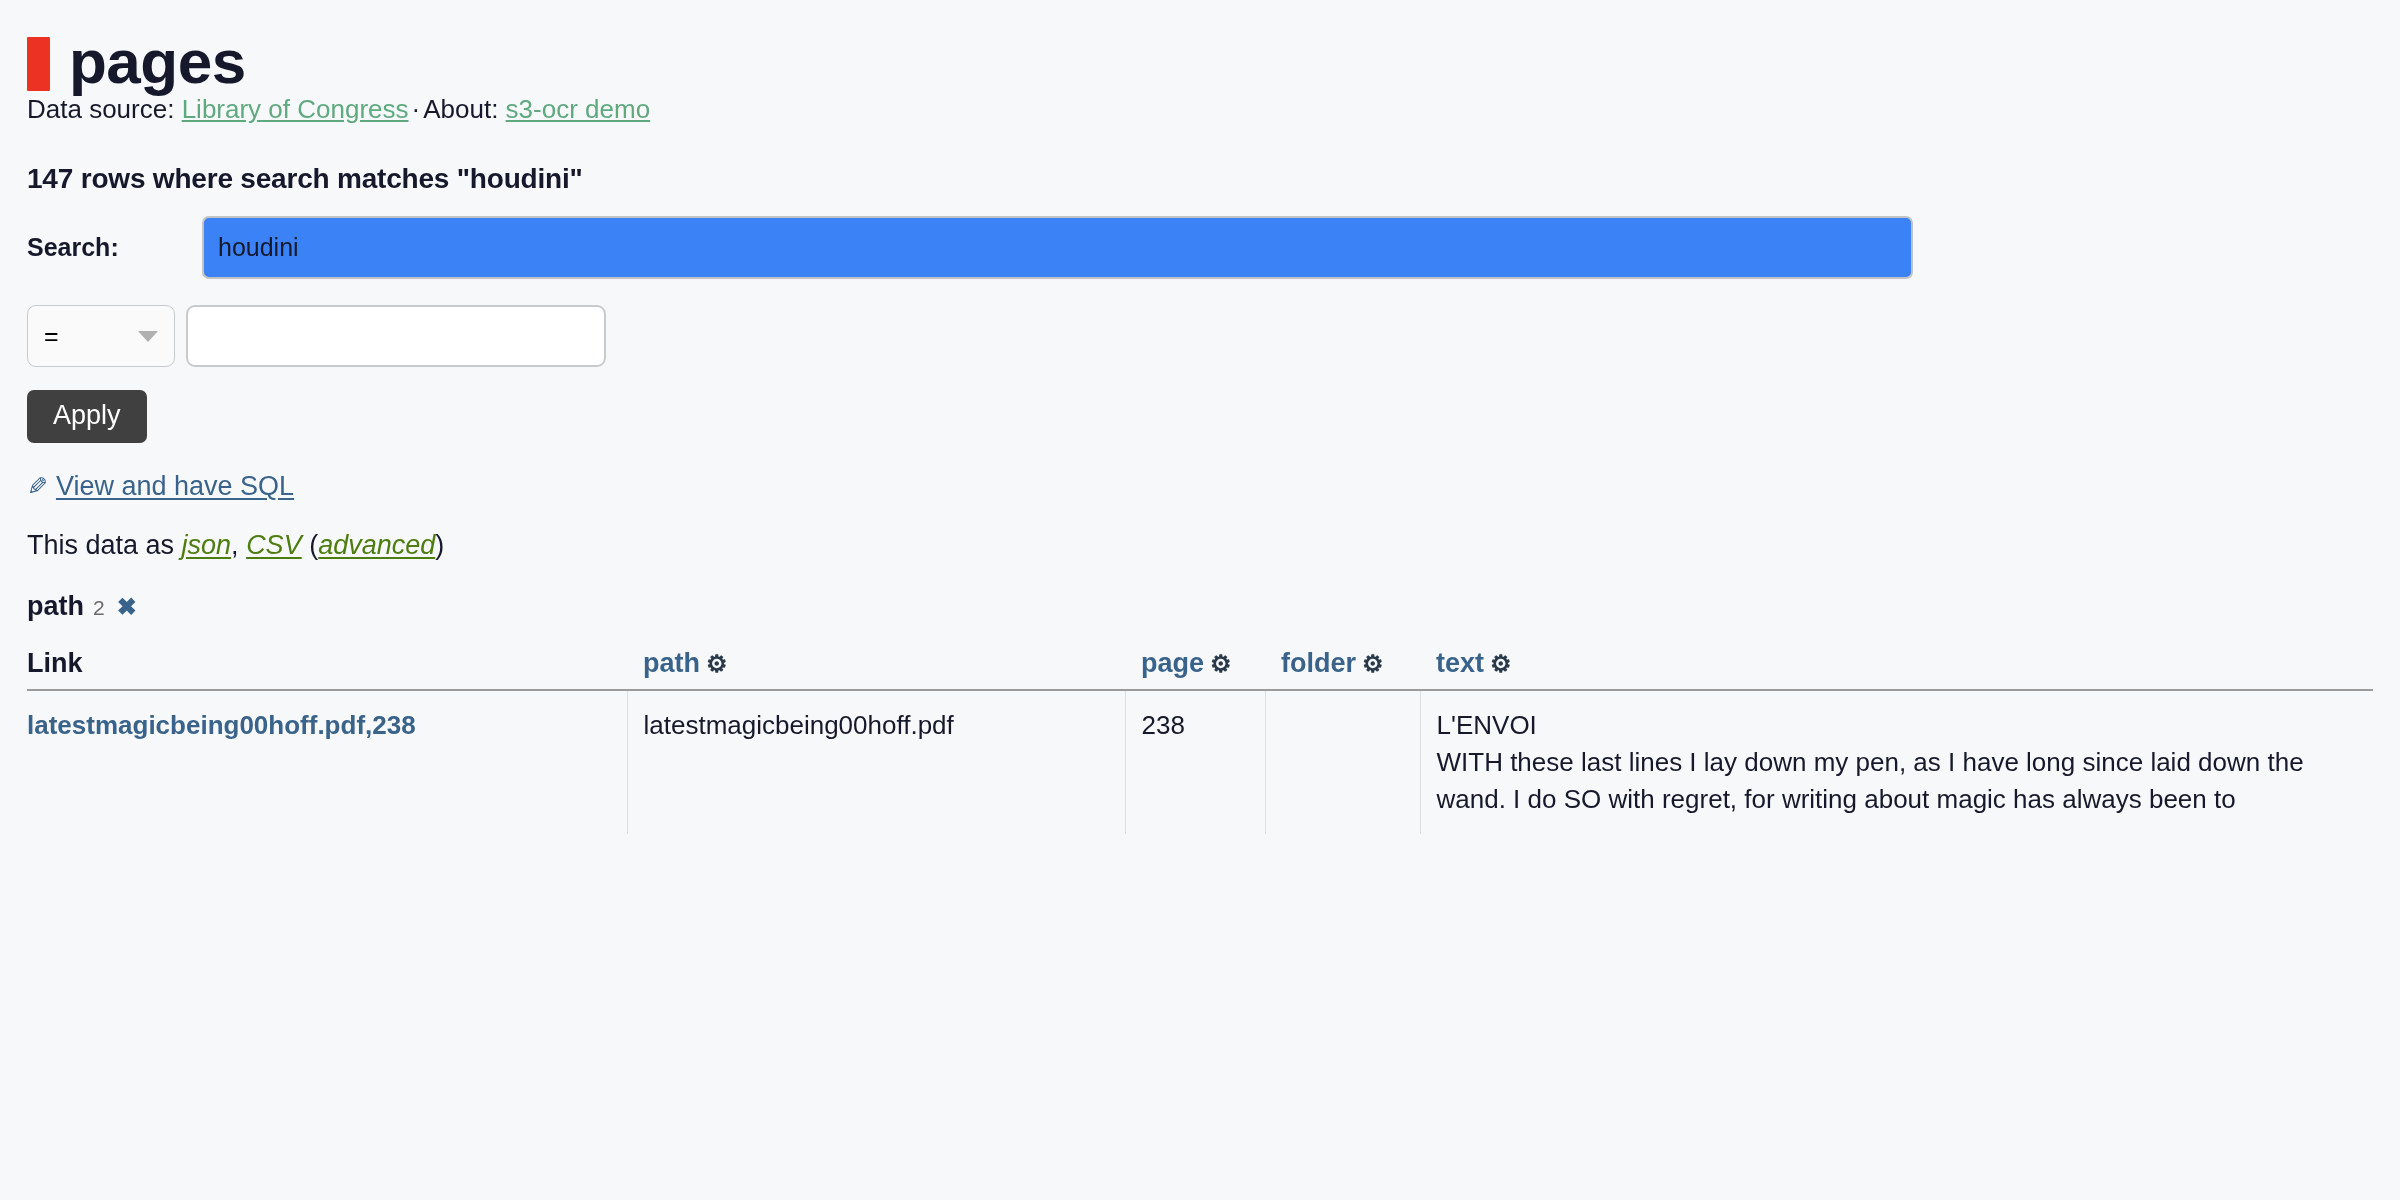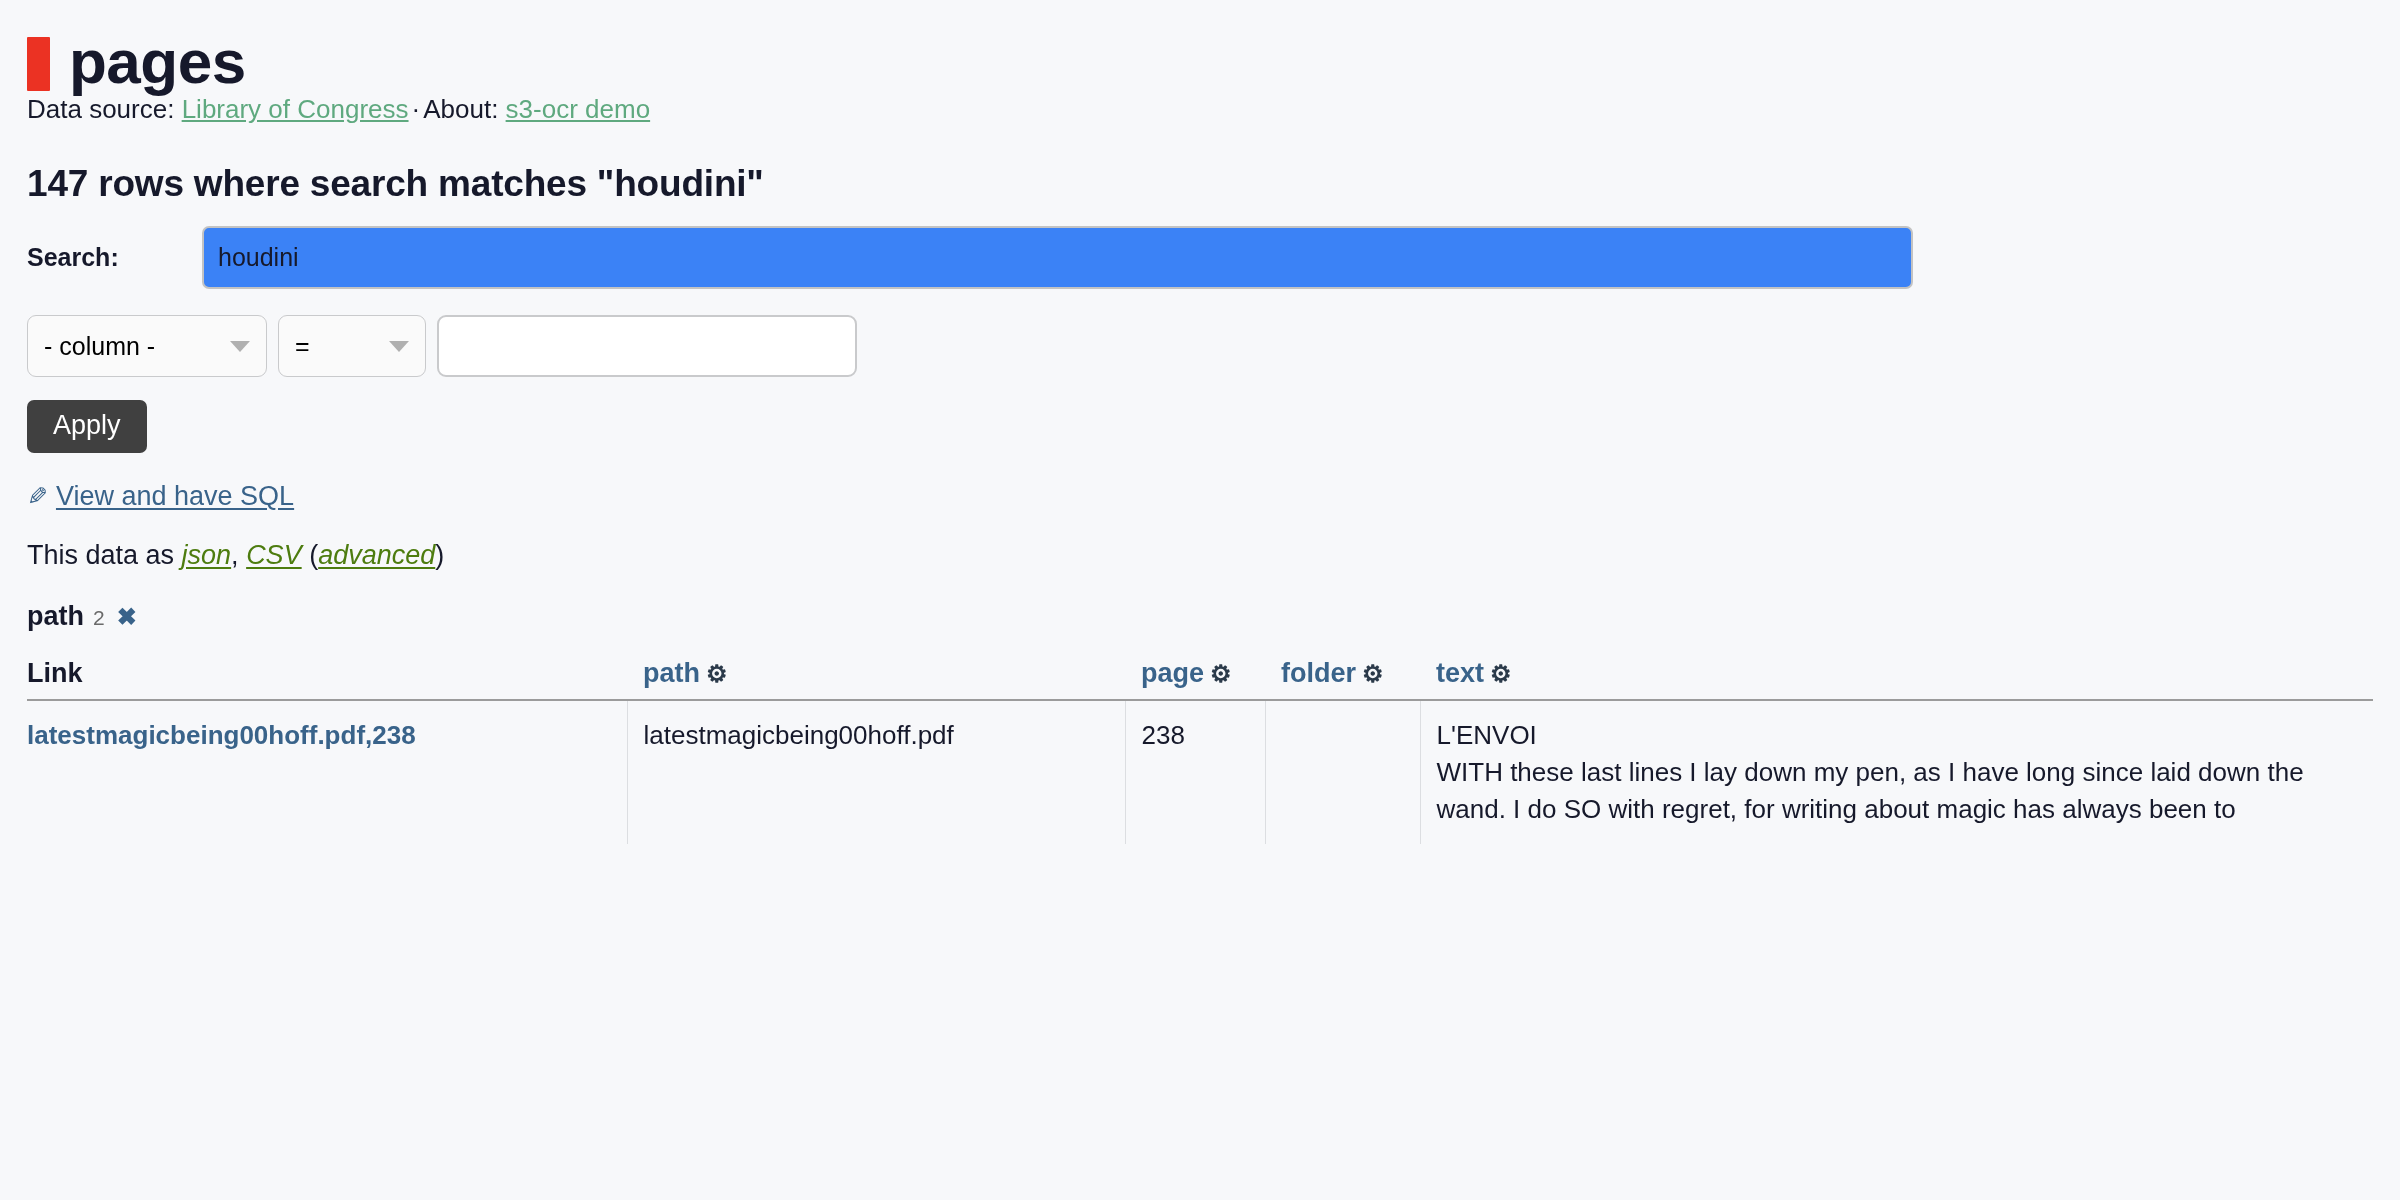--- a/index.html
+++ b/index.html
@@ -57,21 +57,21 @@
     color: #16192b;
   }
   .datasource a {
     color: #5fa97f;
     text-decoration: underline;
     text-underline-offset: 2px;
   }
   .sep { padding: 0 3px; }
 
   .rowcount {
-    font-size: 37px;
+    font-size: 28px;
     font-weight: bold;
     margin-top: 38px;
     color: #16192b;
     letter-spacing: -0.2px;
   }
 
   
   .search-row {
     display: flex;
     align-items: center;
@@ -303,24 +303,20 @@
   </div>
 
   <div class="rowcount">147 rows where search matches "houdini"</div>
 
   <div class="search-row">
     <label class="search-label">Search:</label>
     <input class="search-input" type="text" value="houdini" style="">
   </div>
 
   <div class="filter-row">
-    <div class="select-box select-col">
-      <span class="select-label">- column -</span>
-      <span class="caret"></span>
-    </div>
     <div class="select-box select-op">
       <span class="select-label">=</span>
       <span class="caret"></span>
     </div>
     <input class="filter-value" type="text" value="" style="">
   </div>
 
   <button class="apply-btn">Apply</button>
 
   <div class="sql-line">

